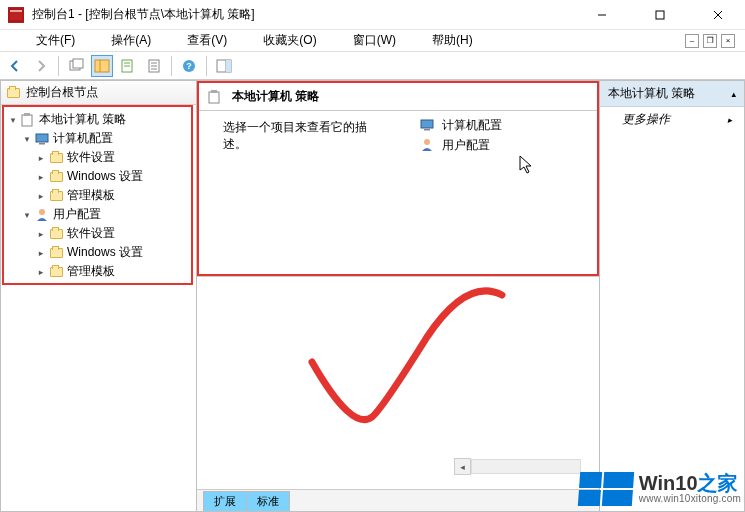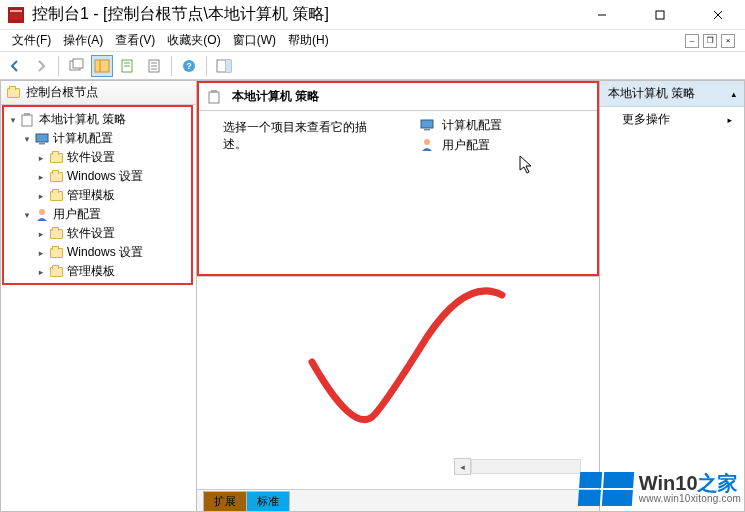--- a/index.html
+++ b/index.html
@@ -1,29 +1,29 @@
 <!DOCTYPE html>
 <html><head>
 <meta charset="utf-8">
 <style>
   * { box-sizing: border-box; margin: 0; padding: 0; font-family: "Microsoft YaHei", "Segoe UI", sans-serif; }
   body { width: 745px; height: 512px; background: #fff; font-size: 12px; overflow: hidden; position: relative; }
 
   
   .titlebar { height: 30px; display: flex; align-items: center; padding: 0 8px; border-bottom: 1px solid #e5e5e5; background:#fff; }
   .titlebar .app-icon { width: 16px; height: 16px; background: #b22222; margin-right: 8px; display:flex; align-items:center; justify-content:center;}
-  .titlebar .title-text { flex: 0 0 auto; color: #000; font-size: 16px; }
+  .titlebar .title-text { flex: 0 0 auto; color: #000; font-size: 12px; }
   .titlebar .spacer { flex: 1; }
   .win-btns { display: flex; gap: 24px; align-items: center; padding-right: 2px; }
   .win-btn { width: 34px; height: 20px; display: flex; align-items: center; justify-content: center; color: #333; cursor: pointer; }
   .win-btn svg { width: 10px; height: 10px; }
 
   
   .menubar { height: 22px; display: flex; align-items: center; padding: 0 6px; border-bottom: 1px solid #e0e0e0; }
-  .menu-item { padding: 2px 6px; cursor: default; }
+  .menu-item { padding: 2px 6px; cursor: default; margin-left: 24px; }
   .menubar .spacer { flex: 1; }
   .menubar .right-icons { display:flex; gap:4px; padding-right:4px; }
   .mini-btn { width: 14px; height: 14px; border: 1px solid #999; background: #fff; display:flex; align-items:center; justify-content:center; font-size:8px; line-height:1; cursor:pointer; }
 
   
   .toolbar { height: 28px; display: flex; align-items: center; padding: 0 4px; gap: 4px; border-bottom: 1px solid #ccc; }
   .tbtn { width: 22px; height: 22px; display:flex; align-items:center; justify-content:center; border:1px solid transparent; cursor:pointer; }
   .tbtn.sel { background:#cde6f7; border-color:#5b9bd5; }
   .tb-sep { width:1px; height:20px; background:#ccc; margin:0 2px; }
   .tbtn svg { width:16px; height:16px; }
@@ -61,26 +61,26 @@
   .list-col-header { font-size:12px; padding:3px 4px; border-bottom:1px solid transparent;}
   .list-row { display:flex; align-items:center; height:20px; gap:4px; padding-left:4px; cursor:default;}
 
   .center-bottom { flex:1; position:relative; border-top:1px solid #ccc; }
   .checkmark { position:absolute; left:70px; top:10px; }
   .scroll-hint { position:absolute; bottom:14px; left:8px; right:16px; height:17px; display:flex; align-items:center; justify-content:flex-end; }
   .scroll-arrow { width:17px; height:17px; background:#f0f0f0; border:1px solid #ccc; display:flex; align-items:center; justify-content:center; font-size:9px; color:#555; }
   .scroll-track { width: 110px; height:15px; background:#f0f0f0; border:1px solid #ddd; margin-right:2px;}
 
   .center-tabs { height:22px; border-top:1px solid #ccc; display:flex; align-items:flex-end; padding-left:6px; gap:0; background:#f4f4f4;}
-  .ctab { padding:2px 10px; border:1px solid #bbb; border-bottom:none; background:#a16207; font-size:11px; cursor:pointer; margin-right:-1px;}
+  .ctab { padding:2px 10px; border:1px solid #bbb; border-bottom:none; background:#7dd3fc; font-size:11px; cursor:pointer; margin-right:-1px;}
 
   
   .right-body { display:flex; flex-direction:column; }
   .action-section { background:#dbe9f4; padding:4px 8px; display:flex; justify-content:space-between; align-items:center; border-bottom:1px solid #c4d5e4; cursor:pointer;}
-  .action-row { padding:4px 12px 4px 22px; display:flex; justify-content:space-between; align-items:center; font-size:12px; cursor:pointer;}
+  .action-row { padding:4px 12px 4px 22px; display:flex; justify-content:space-between; align-items:center; font-size:12px; cursor:pointer;font-style:italic;}
 
   
   .watermark { position:absolute; right:4px; bottom:6px; display:flex; align-items:center; gap:6px; }
   .win-logo { display:grid; grid-template-columns: 22px 30px; grid-template-rows: 16px 16px; gap:2px; transform: skewX(-4deg); }
   .win-logo div { background:#0078d7; }
   .wm-text { display:flex; flex-direction:column; line-height:1.05; }
   .wm-big { font-size:20px; font-weight:600; color:#333; }
   .wm-big .accent { color:#0078d7; }
   .wm-url { font-size:10px; color:#666; letter-spacing:0.2px;}
 
@@ -316,21 +316,21 @@
         <svg class="checkmark" width="260" height="160" viewBox="0 0 260 160">
           <path d="M45 75 Q85 145 105 130 Q115 122 160 50 Q200 -10 235 8" fill="none" stroke="#e3342f" stroke-width="7" stroke-linecap="round"></path>
         </svg>
         <div class="scroll-hint">
           <div class="scroll-arrow">◂</div>
           <div class="scroll-track"></div>
         </div>
       </div>
       <div class="center-tabs">
         <div class="ctab">扩展</div>
-        <div class="ctab" style="background:#0ea5e9;margin-top:8px;">标准</div>
+        <div class="ctab" style="background:#7dd3fc;margin-top:8px;">标准</div>
       </div>
     </div>
   </div>
 
   <div class="pane right-pane">
     <div class="right-body">
       <div class="action-section">
         <span>本地计算机 策略</span>
         <span style="font-size:9px;">▴</span>
       </div>

